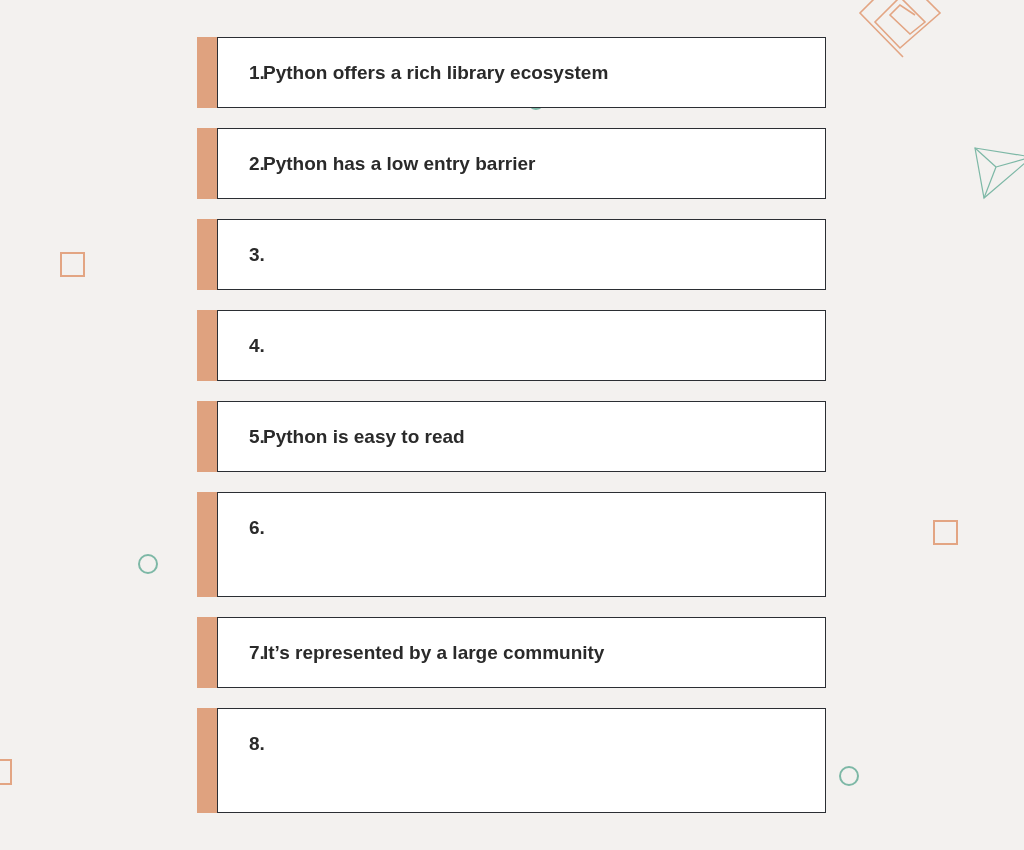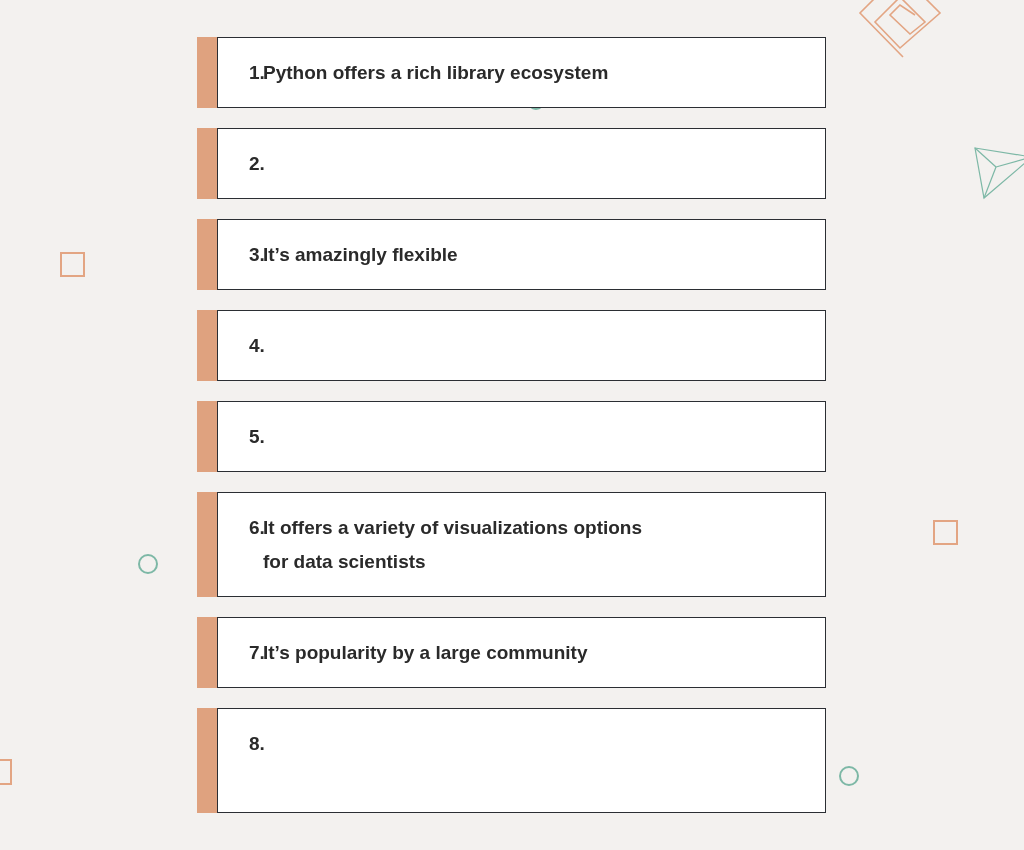--- a/index.html
+++ b/index.html
@@ -92,59 +92,58 @@
     <div class="card">
       <span class="num">1.</span>
       <span class="text">Python offers a rich library ecosystem</span>
     </div>
   </div>
 
   <div class="item" style="top:128px;height:71px">
     <div class="accent"></div>
     <div class="card">
       <span class="num">2.</span>
+      <span class="text">Python has a low entry barrier</span>
     </div>
   </div>
 
   <div class="item" style="top:219px;height:71px">
     <div class="accent"></div>
     <div class="card">
       <span class="num">3.</span>
-      <span class="text">It’s amazingly flexible</span>
     </div>
   </div>
 
   <div class="item" style="top:310px;height:71px">
     <div class="accent"></div>
     <div class="card">
       <span class="num">4.</span>
     </div>
   </div>
 
   <div class="item" style="top:401px;height:71px">
     <div class="accent"></div>
     <div class="card">
       <span class="num">5.</span>
+      <span class="text">Python is easy to read</span>
     </div>
   </div>
 
   <div class="item" style="top:492px;height:105px">
     <div class="accent"></div>
     <div class="card two">
       <span class="num">6.</span>
-      <span class="text">It offers a variety of visualizations options
-for data scientists</span>
     </div>
   </div>
 
   <div class="item" style="top:617px;height:71px">
     <div class="accent"></div>
     <div class="card">
       <span class="num">7.</span>
-      <span class="text">It’s popularity by a large community</span>
+      <span class="text">It’s represented by a large community</span>
     </div>
   </div>
 
   <div class="item" style="top:708px;height:105px">
     <div class="accent"></div>
     <div class="card two">
       <span class="num">8.</span>
     </div>
   </div>
 

